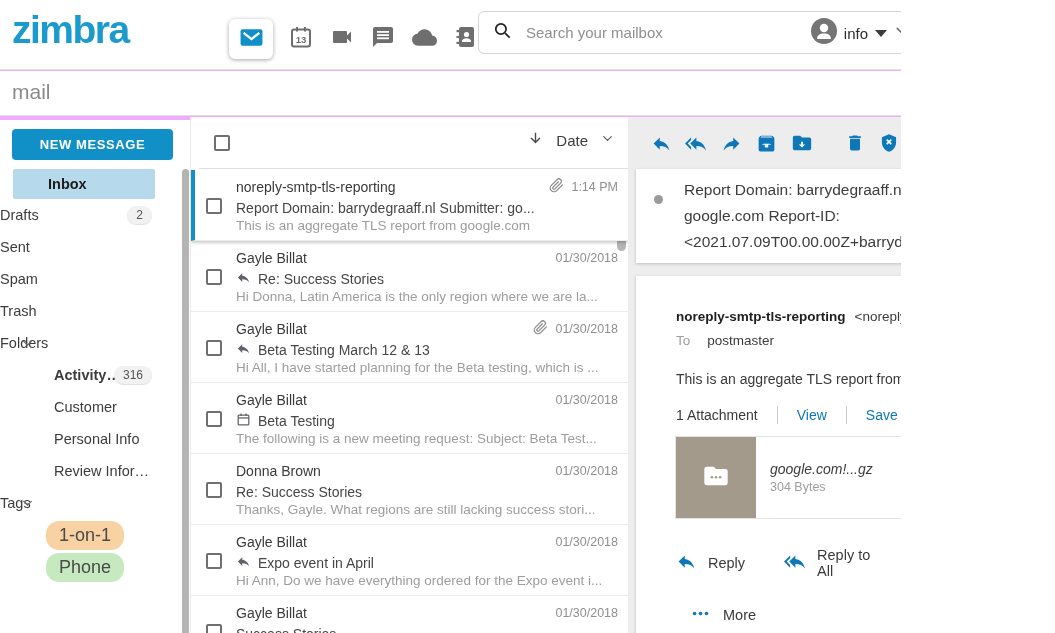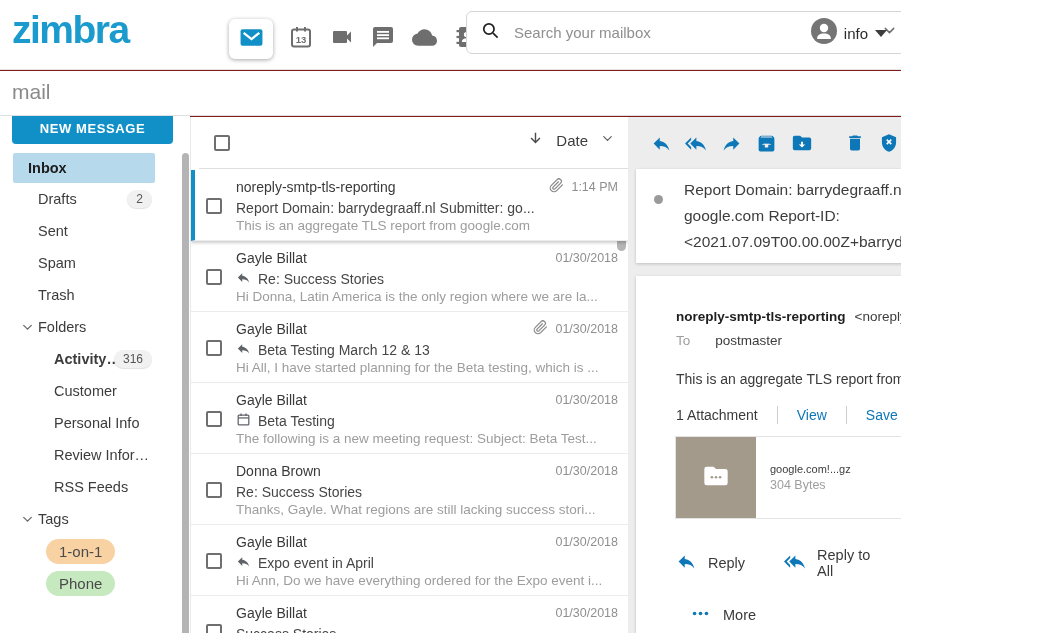--- a/index.html
+++ b/index.html
@@ -1,48 +1,48 @@
 <!DOCTYPE html>
 <html><head>
 <meta charset="utf-8">
 <style>
   html,body{margin:0;padding:0;background:#fff;}
   *{box-sizing:border-box;font-family:"Liberation Sans",sans-serif;}
-  .app{position:relative;width:901px;height:633px;overflow:hidden;background:#7f1d1d;}
+  .app{position:relative;width:901px;height:633px;overflow:hidden;background:#f0abfc;}
 
   
   .hdr{position:absolute;top:0;left:0;right:0;height:70px;background:#fff;border-bottom:1px solid #e4e4e4;z-index:5;}
   .logo{position:absolute;left:12px;top:8px;font-size:39px;font-weight:bold;color:#1b9ace;letter-spacing:-1.5px;cursor:pointer;}
   .apps{position:absolute;left:229px;top:19px;height:40px;display:flex;align-items:center;gap:15px;}
   .app-btn{width:26px;height:26px;display:flex;align-items:center;justify-content:center;cursor:pointer;}
   .app-btn.active{width:44px;height:40px;background:#fff;border-radius:6px;box-shadow:0 1px 4px rgba(0,0,0,.35);}
-  .search{position:absolute;left:466px;top:11px;width:447px;height:43px;border:1px solid #d4d4d4;border-radius:6px;display:flex;align-items:center;padding:0 14px;gap:12px;background:#fff;}
+  .search{position:absolute;left:478px;top:11px;width:447px;height:43px;border:1px solid #d4d4d4;border-radius:6px;display:flex;align-items:center;padding:0 14px;gap:12px;background:#fff;}
   .search input{flex:1;border:none;outline:none;font-size:15px;color:#333;background:transparent;}
   .search input::placeholder{color:#8f8f8f;}
   .user{position:absolute;right:14px;top:18px;display:flex;align-items:center;gap:7px;cursor:pointer;}
   .user .name{font-size:15px;color:#2b2b2b;}
   .caret{width:0;height:0;border-left:6px solid transparent;border-right:6px solid transparent;border-top:7px solid #3c3c3c;}
 
   
   .titlebar{position:absolute;top:71px;left:0;right:0;height:45px;background:#fff;border-bottom:1px solid #e0e0e0;z-index:4;}
   .titlebar .t{position:absolute;left:12px;top:9px;font-size:21px;color:#8a8a8a;}
 
   
-  .sidebar{position:absolute;top:104px;left:0;width:190px;bottom:0;background:#fff;}
+  .sidebar{position:absolute;top:120px;left:0;width:190px;bottom:0;background:#fff;}
   .nm-btn{position:absolute;left:12px;top:9px;width:161px;height:31px;background:#1090c6;border-radius:4px;color:#fff;font-size:13px;font-weight:bold;letter-spacing:.6px;display:flex;align-items:center;justify-content:center;cursor:pointer;}
   .nav{position:absolute;top:49px;left:0;right:0;}
   .nav-row{height:32px;display:flex;align-items:center;font-size:14.5px;color:#3c3c3c;position:relative;cursor:pointer;}
-  .nav-row .lbl{margin-left:38px;white-space:nowrap;}
+  .nav-row .lbl{white-space:nowrap;}
   .nav-row.sel{background:#b7d9ec;border-radius:2px;margin-left:13px;width:142px;height:30px;font-weight:bold;color:#1c1c1c;}
-  .nav-row.sel .lbl{margin-left:15px;}
+  .nav-row.sel .lbl{margin-left:35px;}
   .nav-row .lbl2{margin-left:54px;white-space:nowrap;}
   .bold{font-weight:bold;}
   .badge{position:absolute;right:38px;top:50%;transform:translateY(-50%);background:#f1f1f1;border-radius:10px;padding:2px 9px;font-size:12px;color:#555;font-weight:normal;box-shadow:0 1px 1px rgba(0,0,0,.12);}
   .chev{position:absolute;left:21px;top:50%;transform:translateY(-50%);display:flex;}
-  .pill{margin-left:46px;padding:4px 13px;border-radius:13px;font-size:15px;color:#4a4a4a;white-space:nowrap;}
+  .pill{margin-left:46px;padding:4px 13px;border-radius:13px;font-size:18px;color:#4a4a4a;white-space:nowrap;}
   .side-thumb{position:absolute;right:1px;top:49px;width:7px;bottom:-4px;background:#b4b4b4;border-radius:4px;}
 
   
   .list{position:absolute;top:117px;left:190px;width:438px;bottom:0;background:#fff;border-left:1px solid #e8e8e8;padding-left:8px;}
   .cb{width:16px;height:16px;border:2px solid #6f6f6f;border-radius:2px;background:#fff;display:inline-block;cursor:pointer;}
   .list-head{height:52px;border-bottom:1px solid #dedede;position:relative;}
   .list-head .cb{position:absolute;left:15px;top:18px;}
   .sort{position:absolute;right:13px;top:13px;display:flex;align-items:center;gap:12px;color:#3c3c3c;font-size:15px;cursor:pointer;}
   .items{position:absolute;top:53px;left:0;right:0;bottom:0;overflow:hidden;}
   .item{height:71px;border-bottom:1px solid #ececec;position:relative;background:#fff;cursor:pointer;}
@@ -66,30 +66,30 @@
   .subject-card{position:absolute;left:8px;top:52px;width:411px;height:94px;background:#fff;box-shadow:0 1px 3px rgba(0,0,0,.2);overflow:hidden;}
   .udot{position:absolute;left:18px;top:26px;width:9px;height:9px;border-radius:50%;background:#9a9a9a;}
   .subj{position:absolute;left:48px;top:8px;right:36px;font-size:15.5px;line-height:26px;color:#3d3d3d;max-height:80px;overflow:hidden;word-wrap:break-word;}
   .star{position:absolute;right:12px;top:10px;font-size:19px;color:#9b9b9b;cursor:pointer;line-height:1;}
   .msg-card{position:absolute;left:8px;top:159px;width:411px;bottom:-8px;background:#fff;box-shadow:0 1px 3px rgba(0,0,0,.2);overflow:hidden;}
   .msg-time{text-align:right;margin:13px 38px 0 0;color:#9e9e9e;font-size:13.5px;}
   .msg-from{margin:5px 0 0 40px;font-size:13.5px;white-space:nowrap;overflow:hidden;}
   .msg-from .n{font-weight:bold;color:#1e1e1e;}
   .msg-from .a{color:#3c3c3c;margin-left:9px;}
   .msg-to{margin:9px 0 0 40px;font-size:13.5px;color:#3c3c3c;}
-  .msg-to .tl{color:#9e9e9e;margin-right:25px;}
+  .msg-to .tl{color:#9e9e9e;margin-right:17px;}
   .msg-body{margin:23px 0 0 40px;font-size:14px;color:#3a3a3a;}
   .msg-body a{color:#1673c5;cursor:pointer;}
   .attach-head{margin:19px 0 0 40px;display:flex;align-items:center;font-size:14px;color:#3a3a3a;}
   .attach-head .sep{width:1px;height:18px;background:#ccc;margin:0 19px;}
   .attach-head .lnk{color:#0d77b8;cursor:pointer;}
   .attach-card{margin:13px 0 0 40px;width:259px;height:81px;display:flex;box-shadow:0 0 0 1px #e3e3e3;}
   .attach-thumb{width:80px;background:#a49a8c;display:flex;align-items:center;justify-content:center;flex:0 0 auto;}
   .attach-info{flex:1;background:#fff;display:flex;flex-direction:column;justify-content:center;padding-left:14px;}
-  .fname{font-size:11px;color:#3c3c3c;}
+  .fname{font-size:14px;color:#3c3c3c;font-style:italic;}
   .fsize{font-size:12.5px;color:#9e9e9e;margin-top:3px;}
   .actions{margin:29px 0 0 40px;display:flex;align-items:center;font-size:14.5px;color:#3a3a3a;}
   .act{display:flex;align-items:center;gap:11px;cursor:pointer;margin-right:38px;}
   .more-row{margin:25px 0 0 55px;display:flex;align-items:center;gap:13px;font-size:14.5px;color:#3a3a3a;cursor:pointer;}
 </style>
 </head>
 <body>
 
 <div class="app">
 
@@ -198,23 +198,20 @@
       <div class="nav-row">
           <span class="lbl2">Customer</span>
         </div>
       <div class="nav-row">
           <span class="lbl2">Personal Info</span>
         </div>
       <div class="nav-row">
           <span class="lbl2">Review Infor…</span>
         </div>
       <div class="nav-row">
-          <span class="lbl2">RSS Feeds</span>
-        </div>
-      <div class="nav-row">
         <span class="chev">
             <svg width="13" height="13" viewBox="0 0 24 24">
               <polyline points="5,9 12,16 19,9" fill="none" stroke="#6b6b6b" stroke-width="2.4" stroke-linecap="round"></polyline>
             </svg>
           </span>
         <span class="lbl">Tags</span>
       </div>
       <div class="nav-row">
           <span class="pill" style="background: rgb(249, 210, 164);">1-on-1</span>
         </div>

